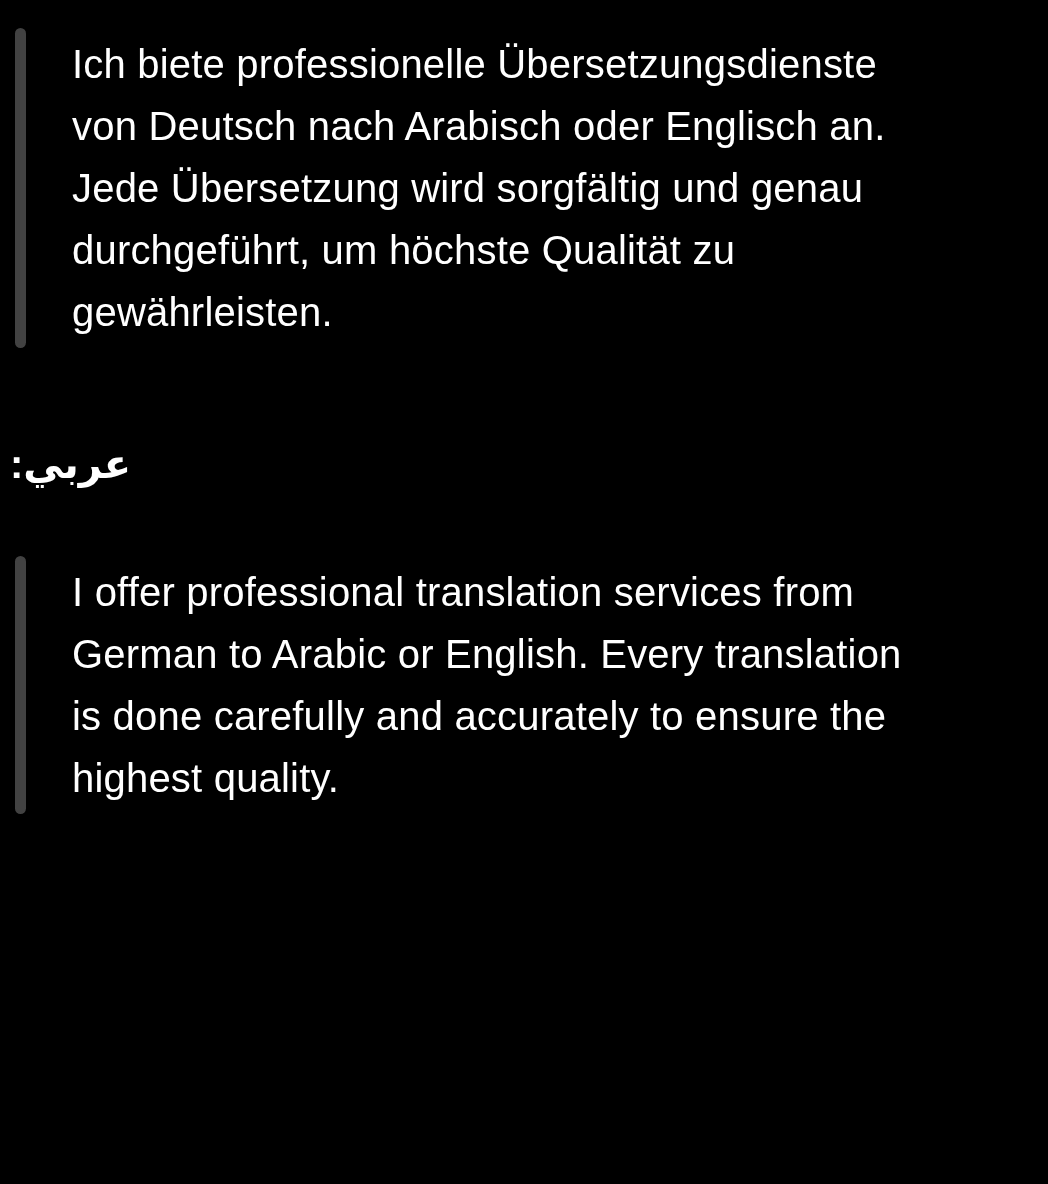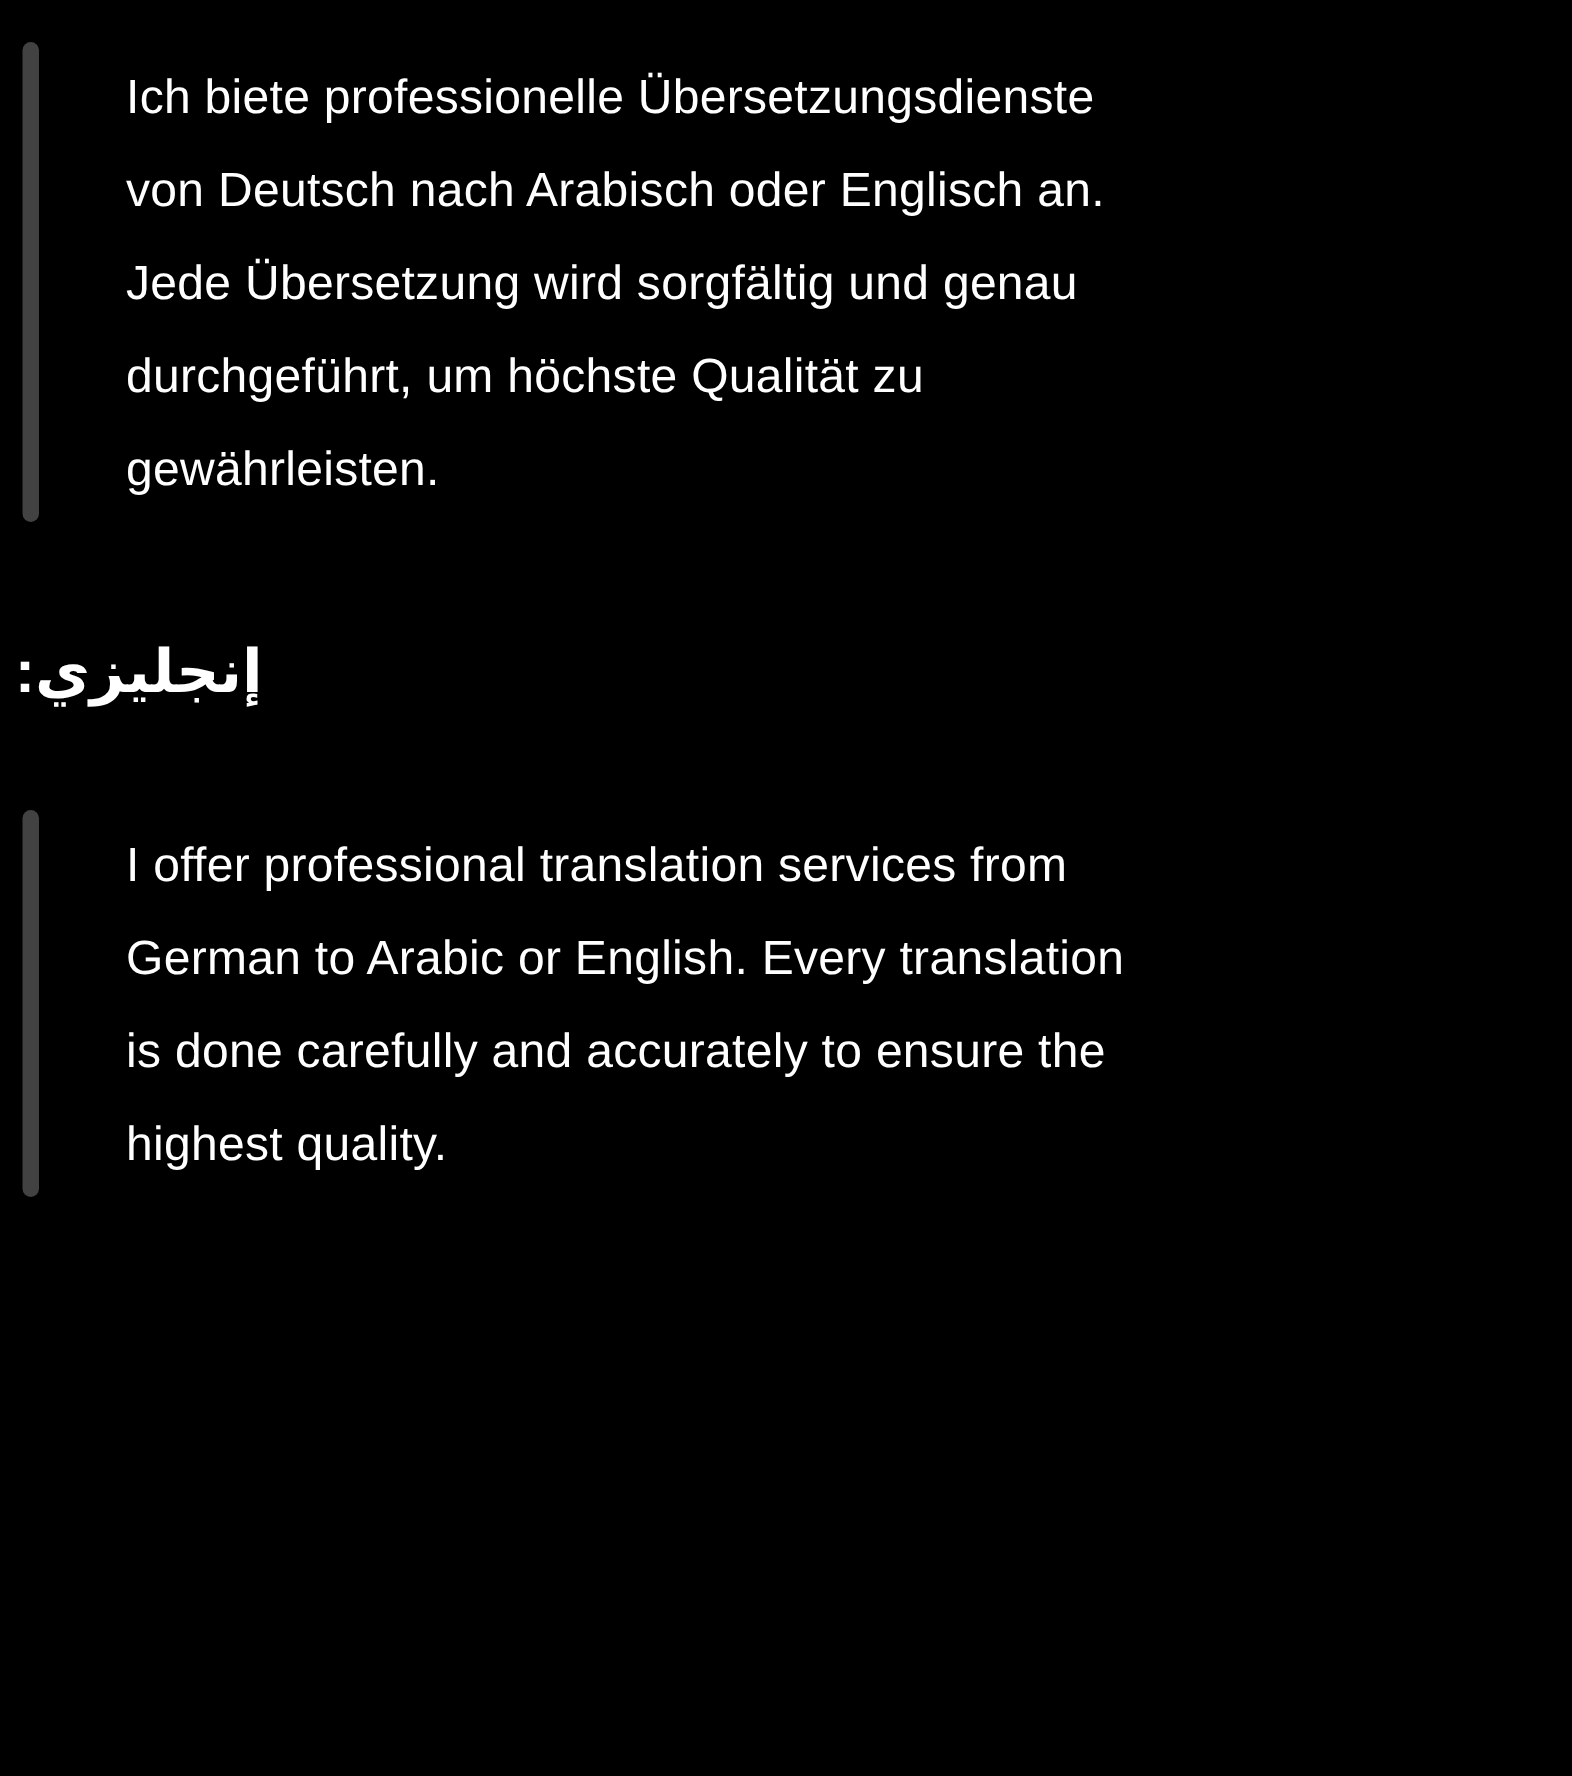--- a/index.html
+++ b/index.html
@@ -28,23 +28,23 @@
   .quote-bar {
     position: absolute;
     left: 0;
     top: 0;
     bottom: 0;
     width: 11px;
     border-radius: 6px;
     background: #424242;
   }
   .quote-text {
-    margin: 12px;
+    margin: 0;
     padding: 5px 0 5px 57px;
-    font-size: 32px;
+    font-size: 40px;
     line-height: 62px;
     white-space: pre-line;
     letter-spacing: 0.2px;
   }
   .quote.rtl .quote-text {
     direction: rtl;
     text-align: right;
     padding-left: 0;
     padding-right: 23px;
     line-height: 66px;
@@ -72,23 +72,23 @@
 
   <div class="quote q-german">
     <span class="quote-bar"></span>
     <p class="quote-text">Ich biete professionelle Übersetzungsdienste
 von Deutsch nach Arabisch oder Englisch an.
 Jede Übersetzung wird sorgfältig und genau
 durchgeführt, um höchste Qualität zu
 gewährleisten.</p>
   </div>
 
+  <div class="section-label label-arabic">عربي:</div>
 
 
-  <div class="section-label label-english">إنجليزي:</div>
 
   <div class="quote q-english">
     <span class="quote-bar"></span>
     <p class="quote-text">I offer professional translation services from
 German to Arabic or English. Every translation
 is done carefully and accurately to ensure the
 highest quality.</p>
   </div>
 
 </div>

